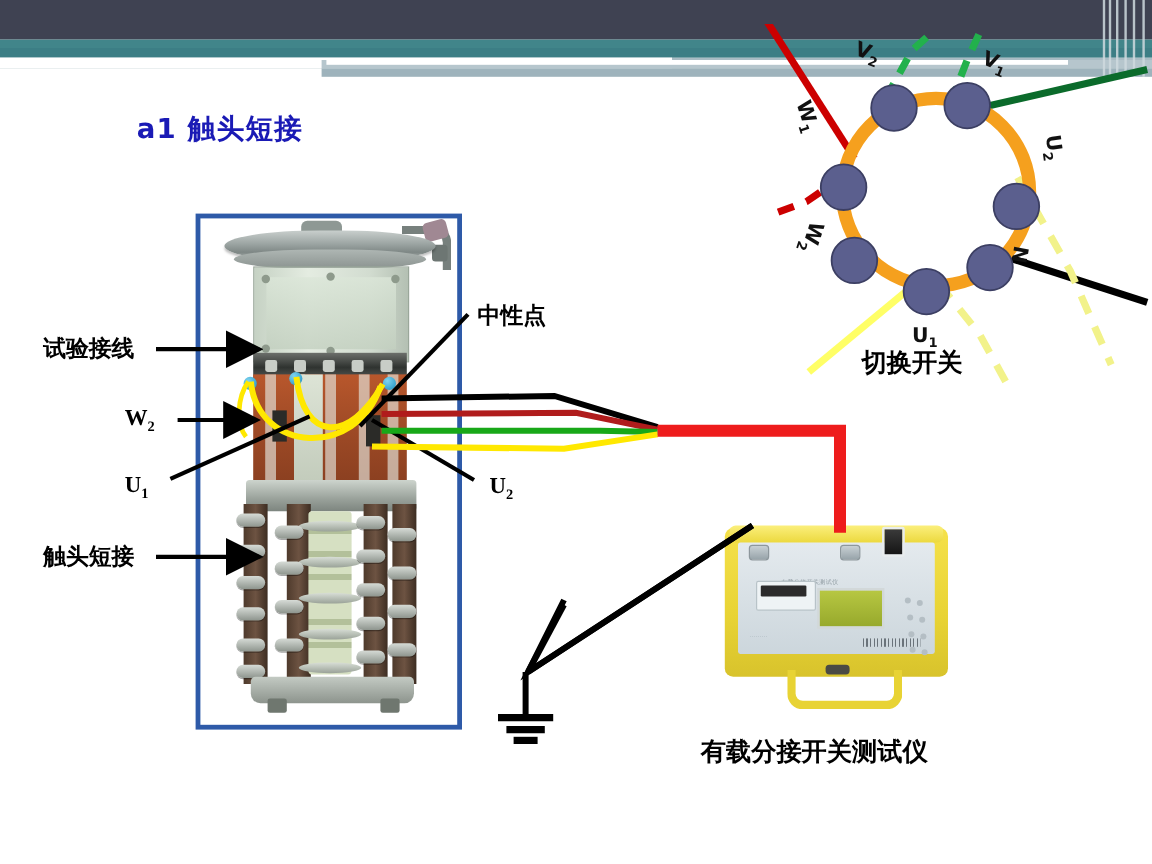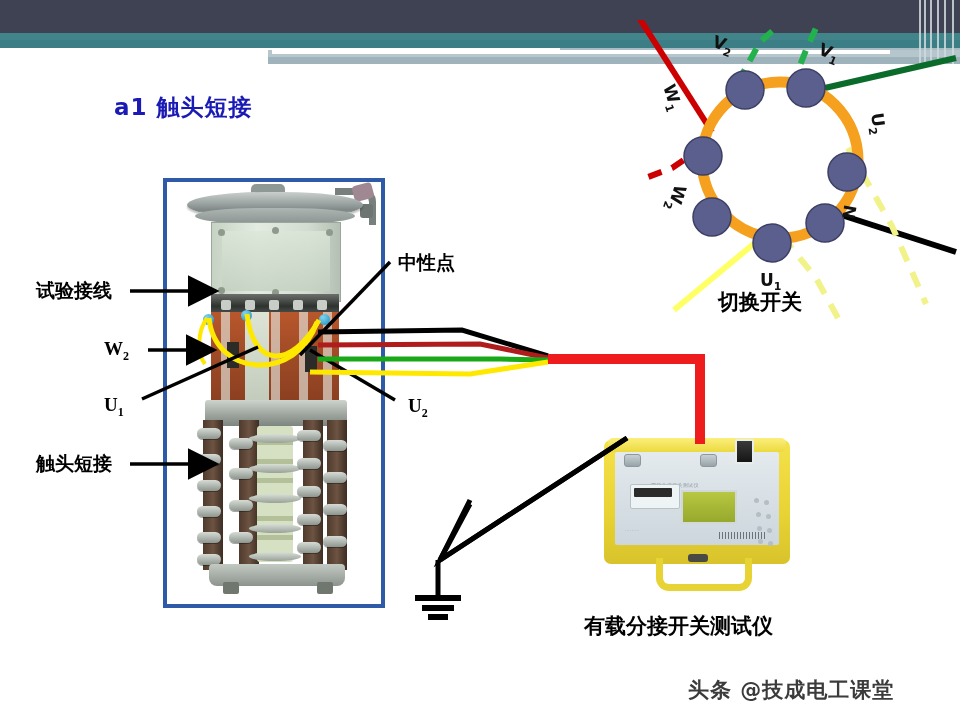--- a/index.html
+++ b/index.html
@@ -347,15 +347,14 @@
   </svg>
 
   <div class="lbl lbl-cn" style="left:36px;top:278px">试验接线</div>
   <div class="lbl lbl-lat" style="left:104px;top:338px">W<sub>2</sub></div>
   <div class="lbl lbl-lat" style="left:104px;top:394px">U<sub>1</sub></div>
   <div class="lbl lbl-cn" style="left:36px;top:451px">触头短接</div>
   <div class="lbl lbl-cn" style="left:398px;top:250px">中性点</div>
   <div class="lbl lbl-lat" style="left:408px;top:395px">U<sub>2</sub></div>
 
   <div class="caption">有载分接开关测试仪</div>
-  <div class="watermark">头条 @技成电工课堂</div>
 
 </div>
 
 </body></html>

